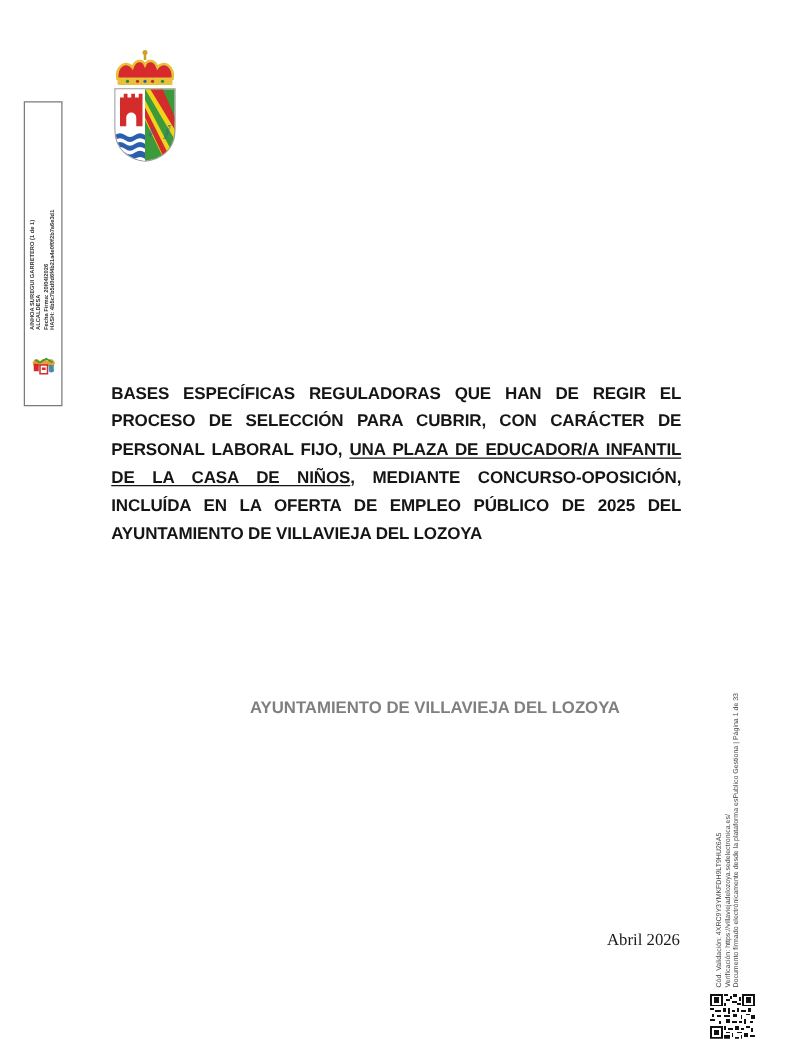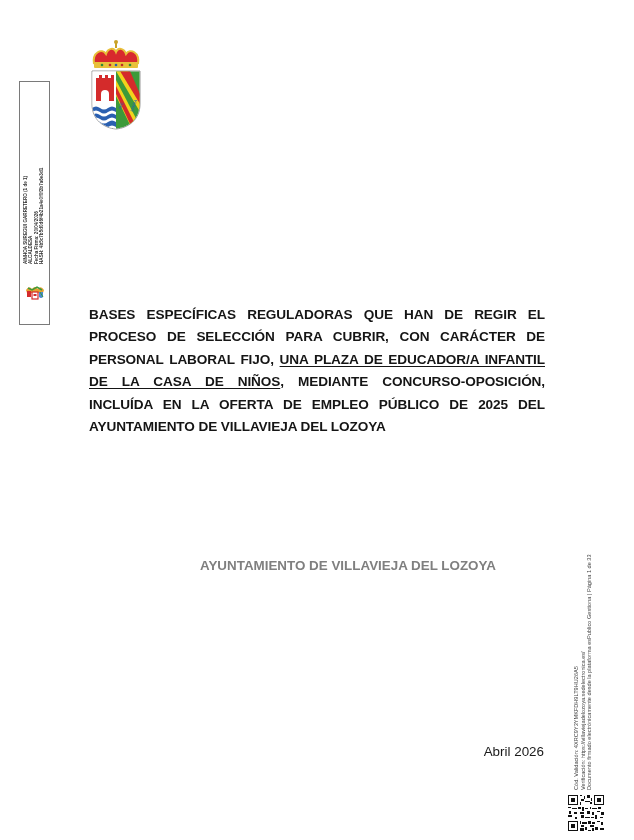--- a/index.html
+++ b/index.html
@@ -91,20 +91,21 @@
   }
 
   .date {
     position: absolute;
     left: 400px;
     top: 744px;
     width: 144px;
     text-align: right;
     font-size: 13.4px;
     color: #1a1a1a;
+    font-family: Liberation Serif, serif;
   }
 
   
   .verify {
     position: absolute;
     left: 573px;
     top: 790px;
     transform-origin: 0 0;
     transform: rotate(-90deg);
     font-size: 5.6px;

